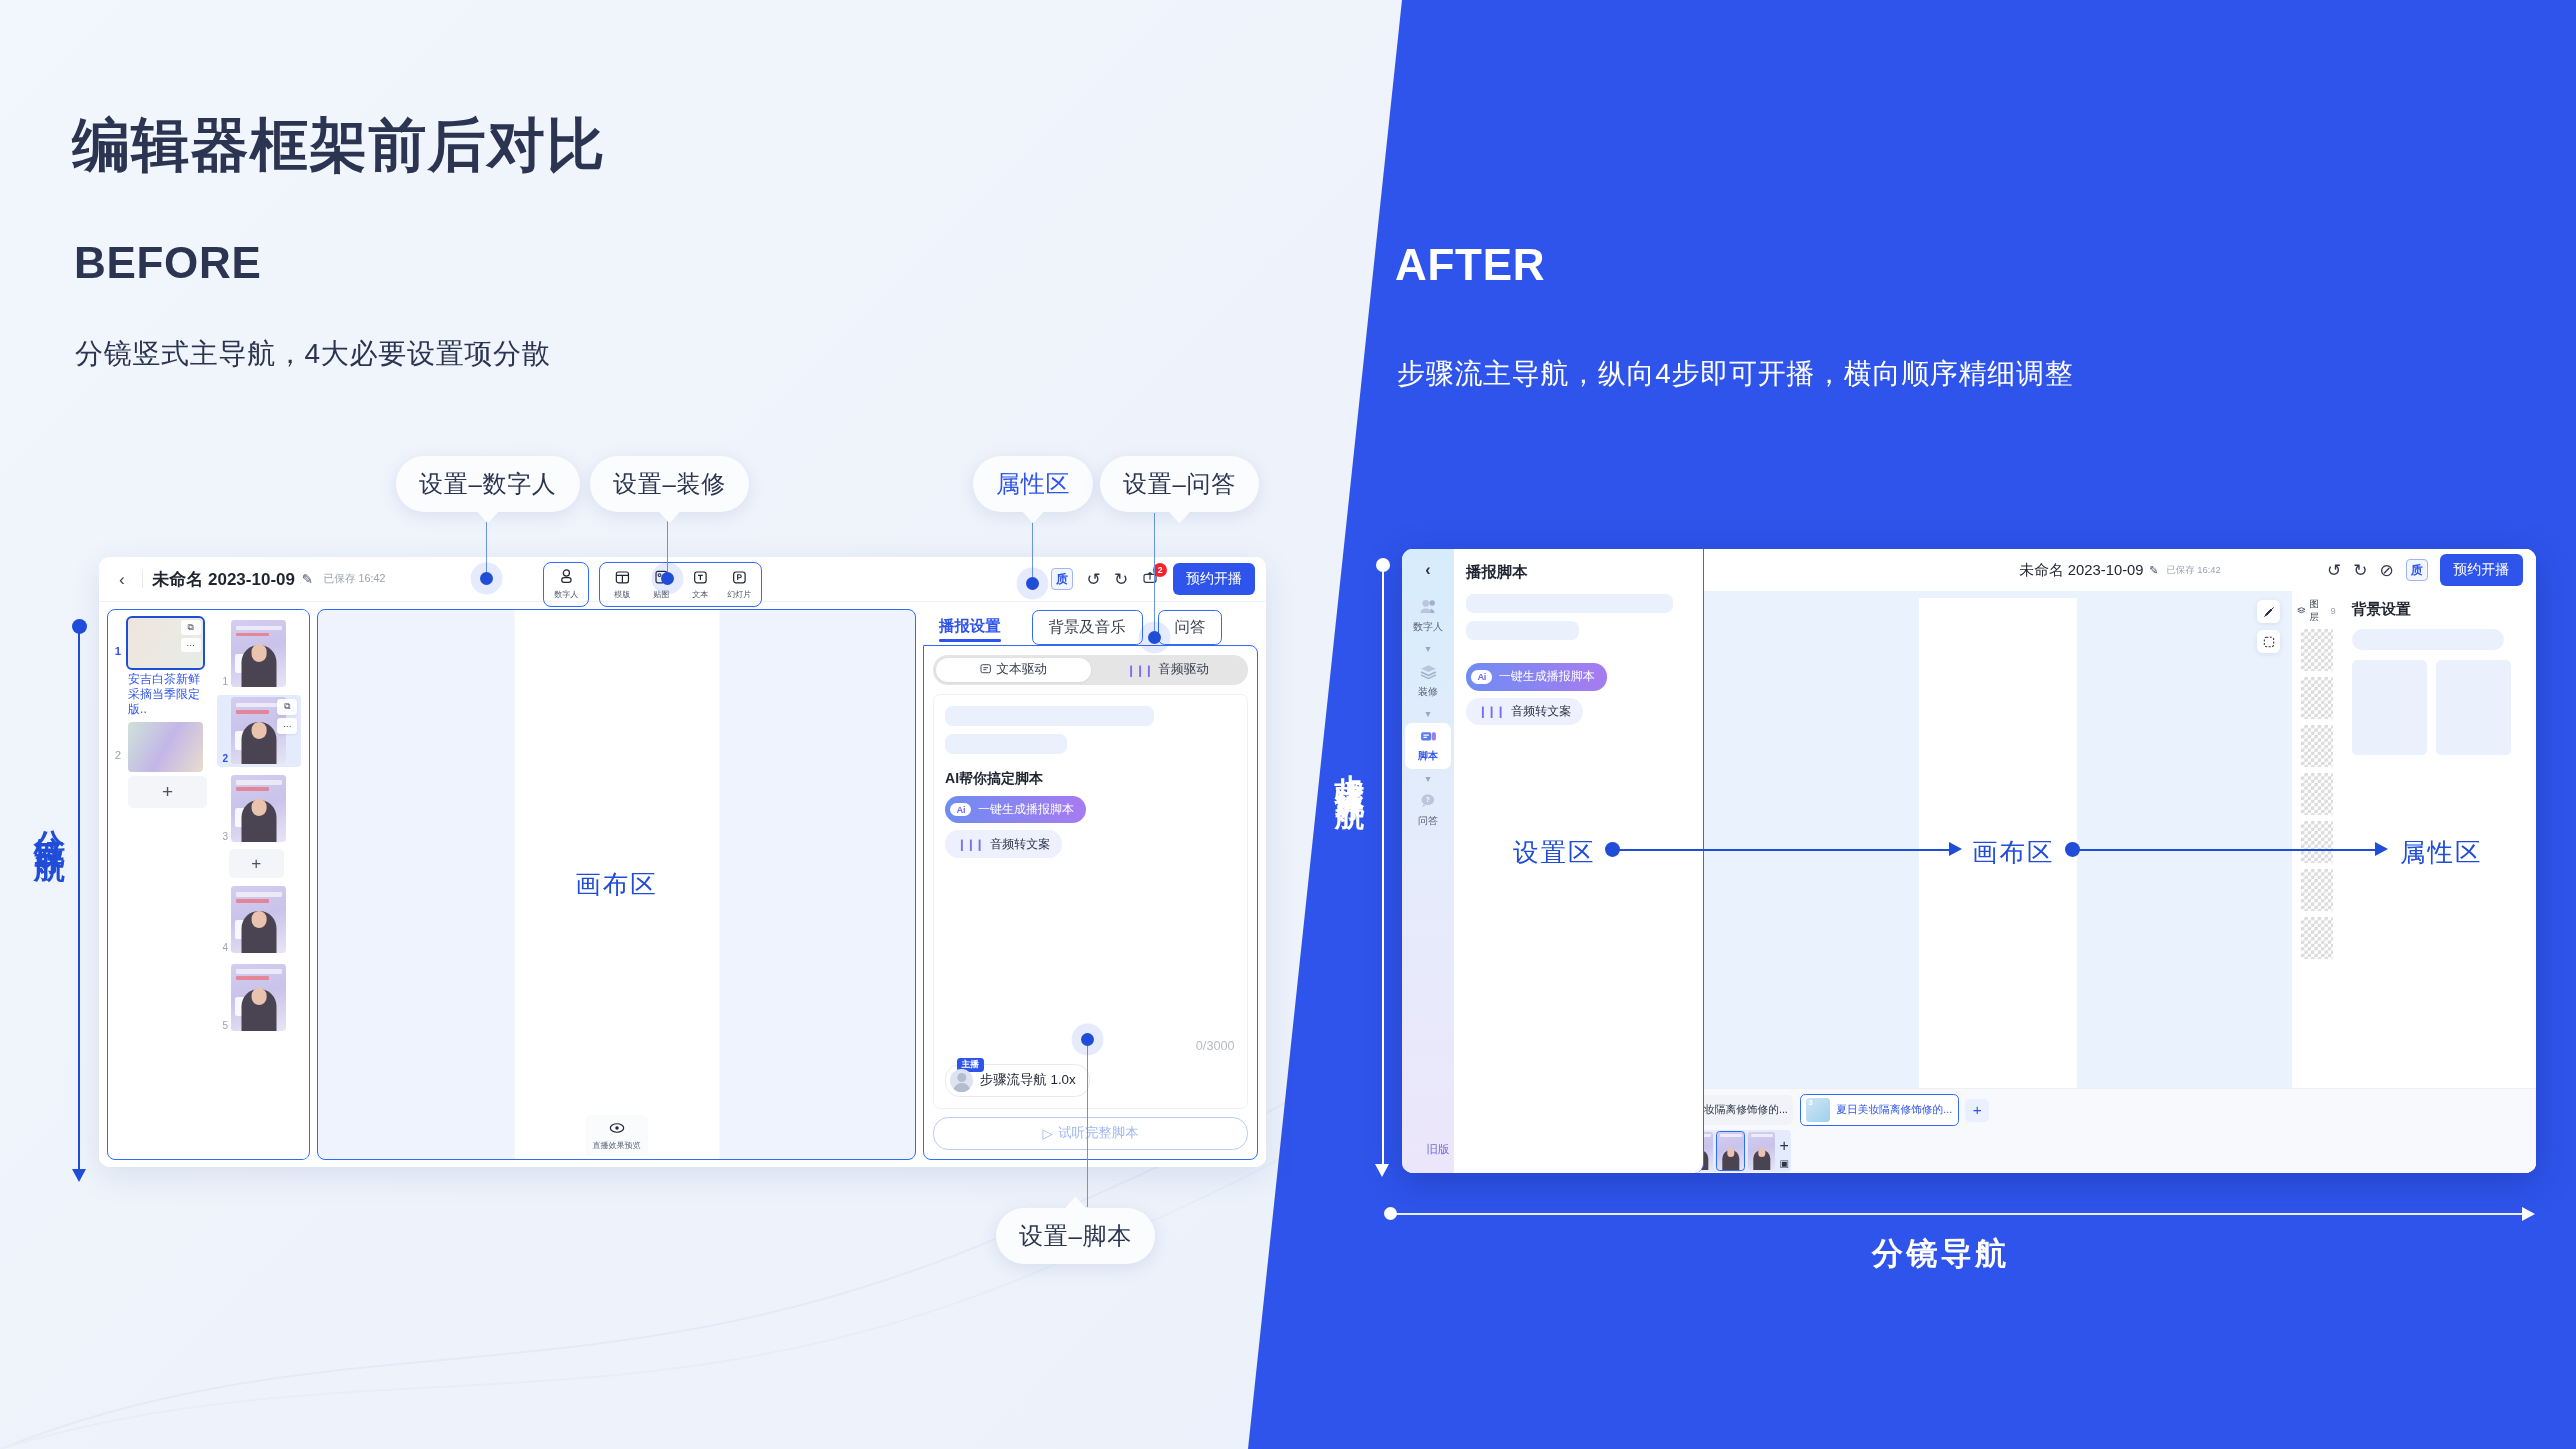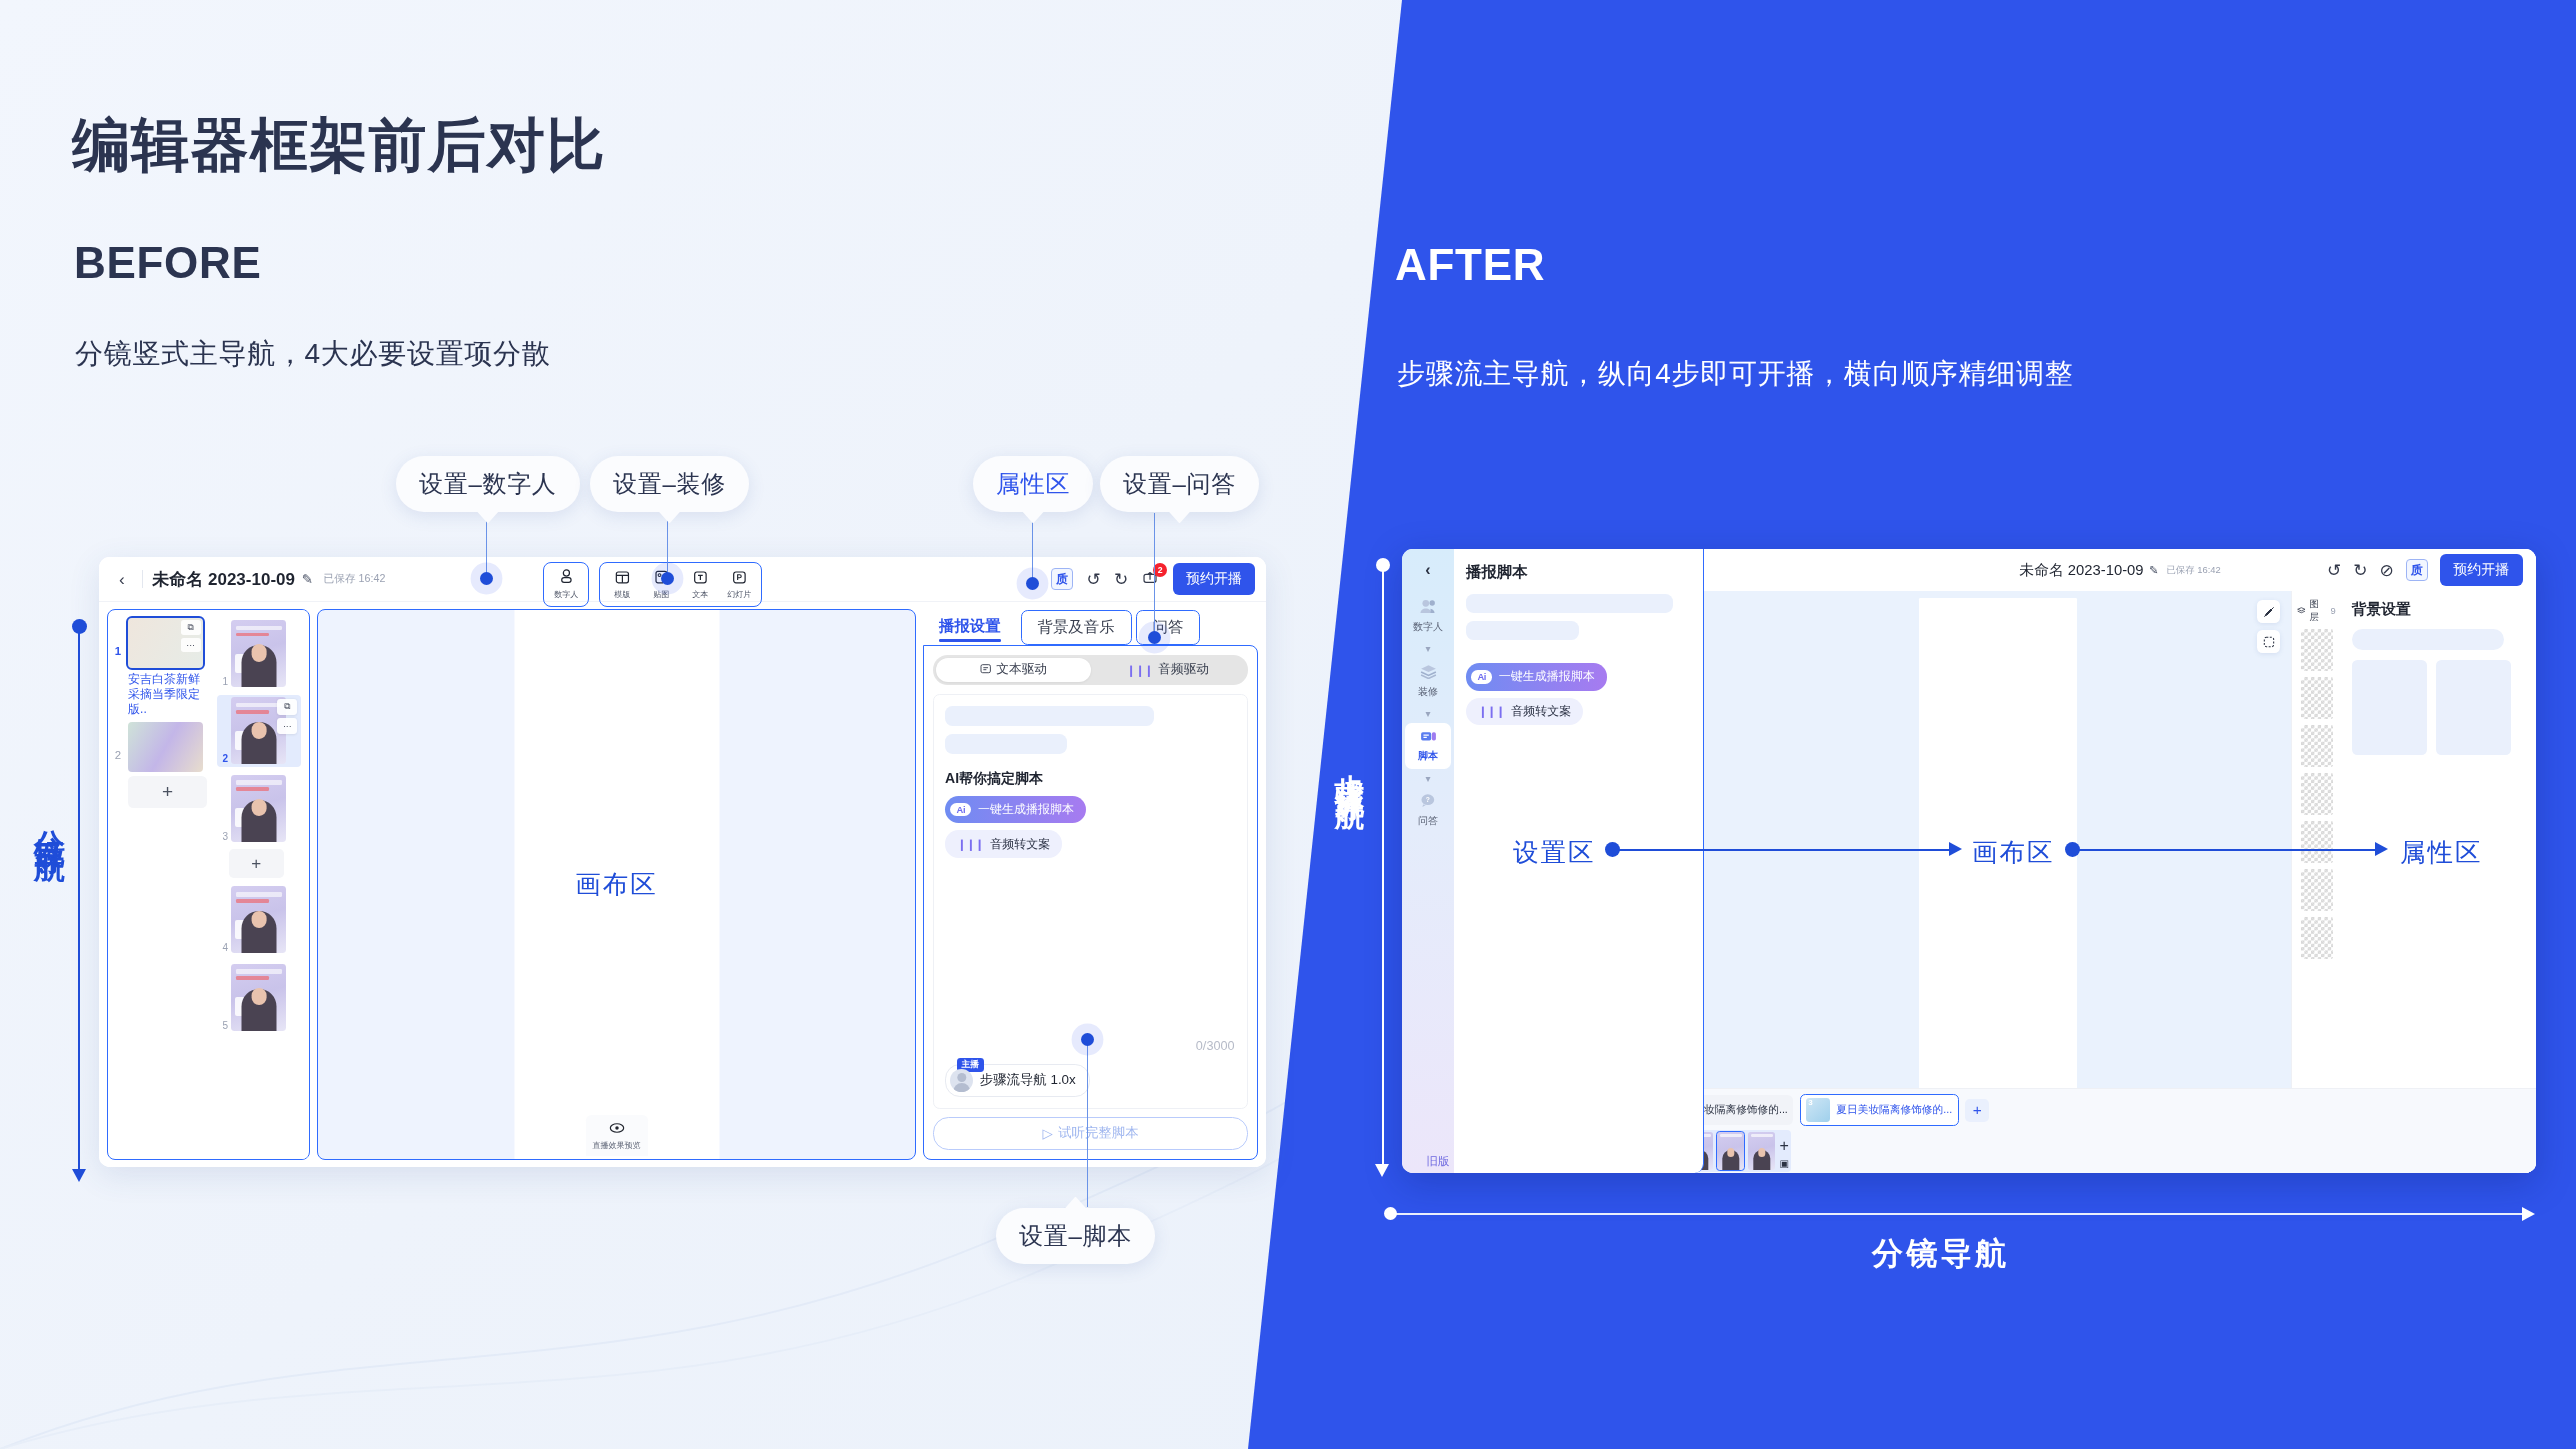--- a/index.html
+++ b/index.html
@@ -172,21 +172,21 @@
   .canvas-sheet{position:absolute;left:50%;top:0;transform:translateX(-50%);width:205px;height:100%;background:#ffffff;}
   .canvas-label{position:relative;font-size:25.5px;color:#1f4dd8;font-weight:500;letter-spacing:2px;z-index:2;}
   .preview-btn{
     position:absolute;left:50%;bottom:2.7px;transform:translateX(-50%);
     width:62px;padding:6.7px 0 5.4px;background:#fafbfd;border-radius:5.4px 5.4px 0 0;
     display:flex;flex-direction:column;align-items:center;gap:3.4px;z-index:3;
   }
   .preview-btn .pi{font-size:14.8px;color:#22262f;line-height:1;}
   .preview-btn .pl{font-size:8px;color:#5c6375;}
   .bf-props{width:335px;display:flex;flex-direction:column;}
-  .tab-row{display:flex;align-items:flex-end;gap:4px;height:36px;}
+  .tab-row{display:flex;align-items:flex-end;gap:15px;height:36px;}
   .tab{
     font-size:15.4px;color:#3a4050;padding:7.4px 16px;border-radius:6.7px 6.7px 0 0;white-space:nowrap;
   }
   .tab.active{color:#2f54eb;font-weight:bold;position:relative;}
   .tab.active:after{content:"";position:absolute;left:16px;right:16px;bottom:2.7px;height:2.7px;background:#2f54eb;border-radius:1.3px;}
   .tab.boxed{border:1.3px solid #2f6bff;border-radius:6.7px;padding:6px 16px;}
   .props-body{
     flex:1;border:1.3px solid #2f6bff;border-radius:0 8px 8px 8px;background:#fff;
     padding:9.4px;box-sizing:border-box;display:flex;flex-direction:column;
   }
@@ -247,21 +247,21 @@
     display:flex;flex-direction:column;align-items:center;padding-top:12px;box-sizing:border-box;
     position:relative;
   }
   .af-back{font-size:16px;color:#2b3242;font-weight:bold;margin-bottom:14.8px;}
   .step{display:flex;flex-direction:column;align-items:center;gap:2.7px;width:46px;padding:5.4px 0;border-radius:6.7px;}
   .step .sicon{font-size:17.4px;line-height:1;}
   .step .slabel{font-size:10px;color:#5a6275;}
   .step.active{background:#ffffff;}
   .step.active .slabel{color:#2f54eb;font-weight:bold;}
   .step-sep{font-size:10px;color:#9aa6bf;margin:4px 0;}
-  .af-legacy{position:absolute;bottom:4px;font-size:11.4px;color:#6f6ae0;padding-left:20px;}
+  .af-legacy{position:absolute;bottom:16px;font-size:11.4px;color:#6f6ae0;padding-left:20px;}
   .af-main{flex:1;display:flex;flex-direction:column;position:relative;background:#fff;}
   .af-top{display:flex;height:100%;}
   .af-script{
     width:250px;background:#fff;padding:13.4px 12px;box-sizing:border-box;
     border-right:1.3px solid #2f6bff;border-radius:0 0 9.4px 0;position:relative;z-index:3;
   }
   .af-script-title{font-size:15.4px;font-weight:bold;color:#1f2430;margin-bottom:10.7px;}
   .af-col-right{flex:1;display:flex;flex-direction:column;}
   .af-header{
     height:42px;display:flex;align-items:center;justify-content:flex-end;padding:0 13.4px;

